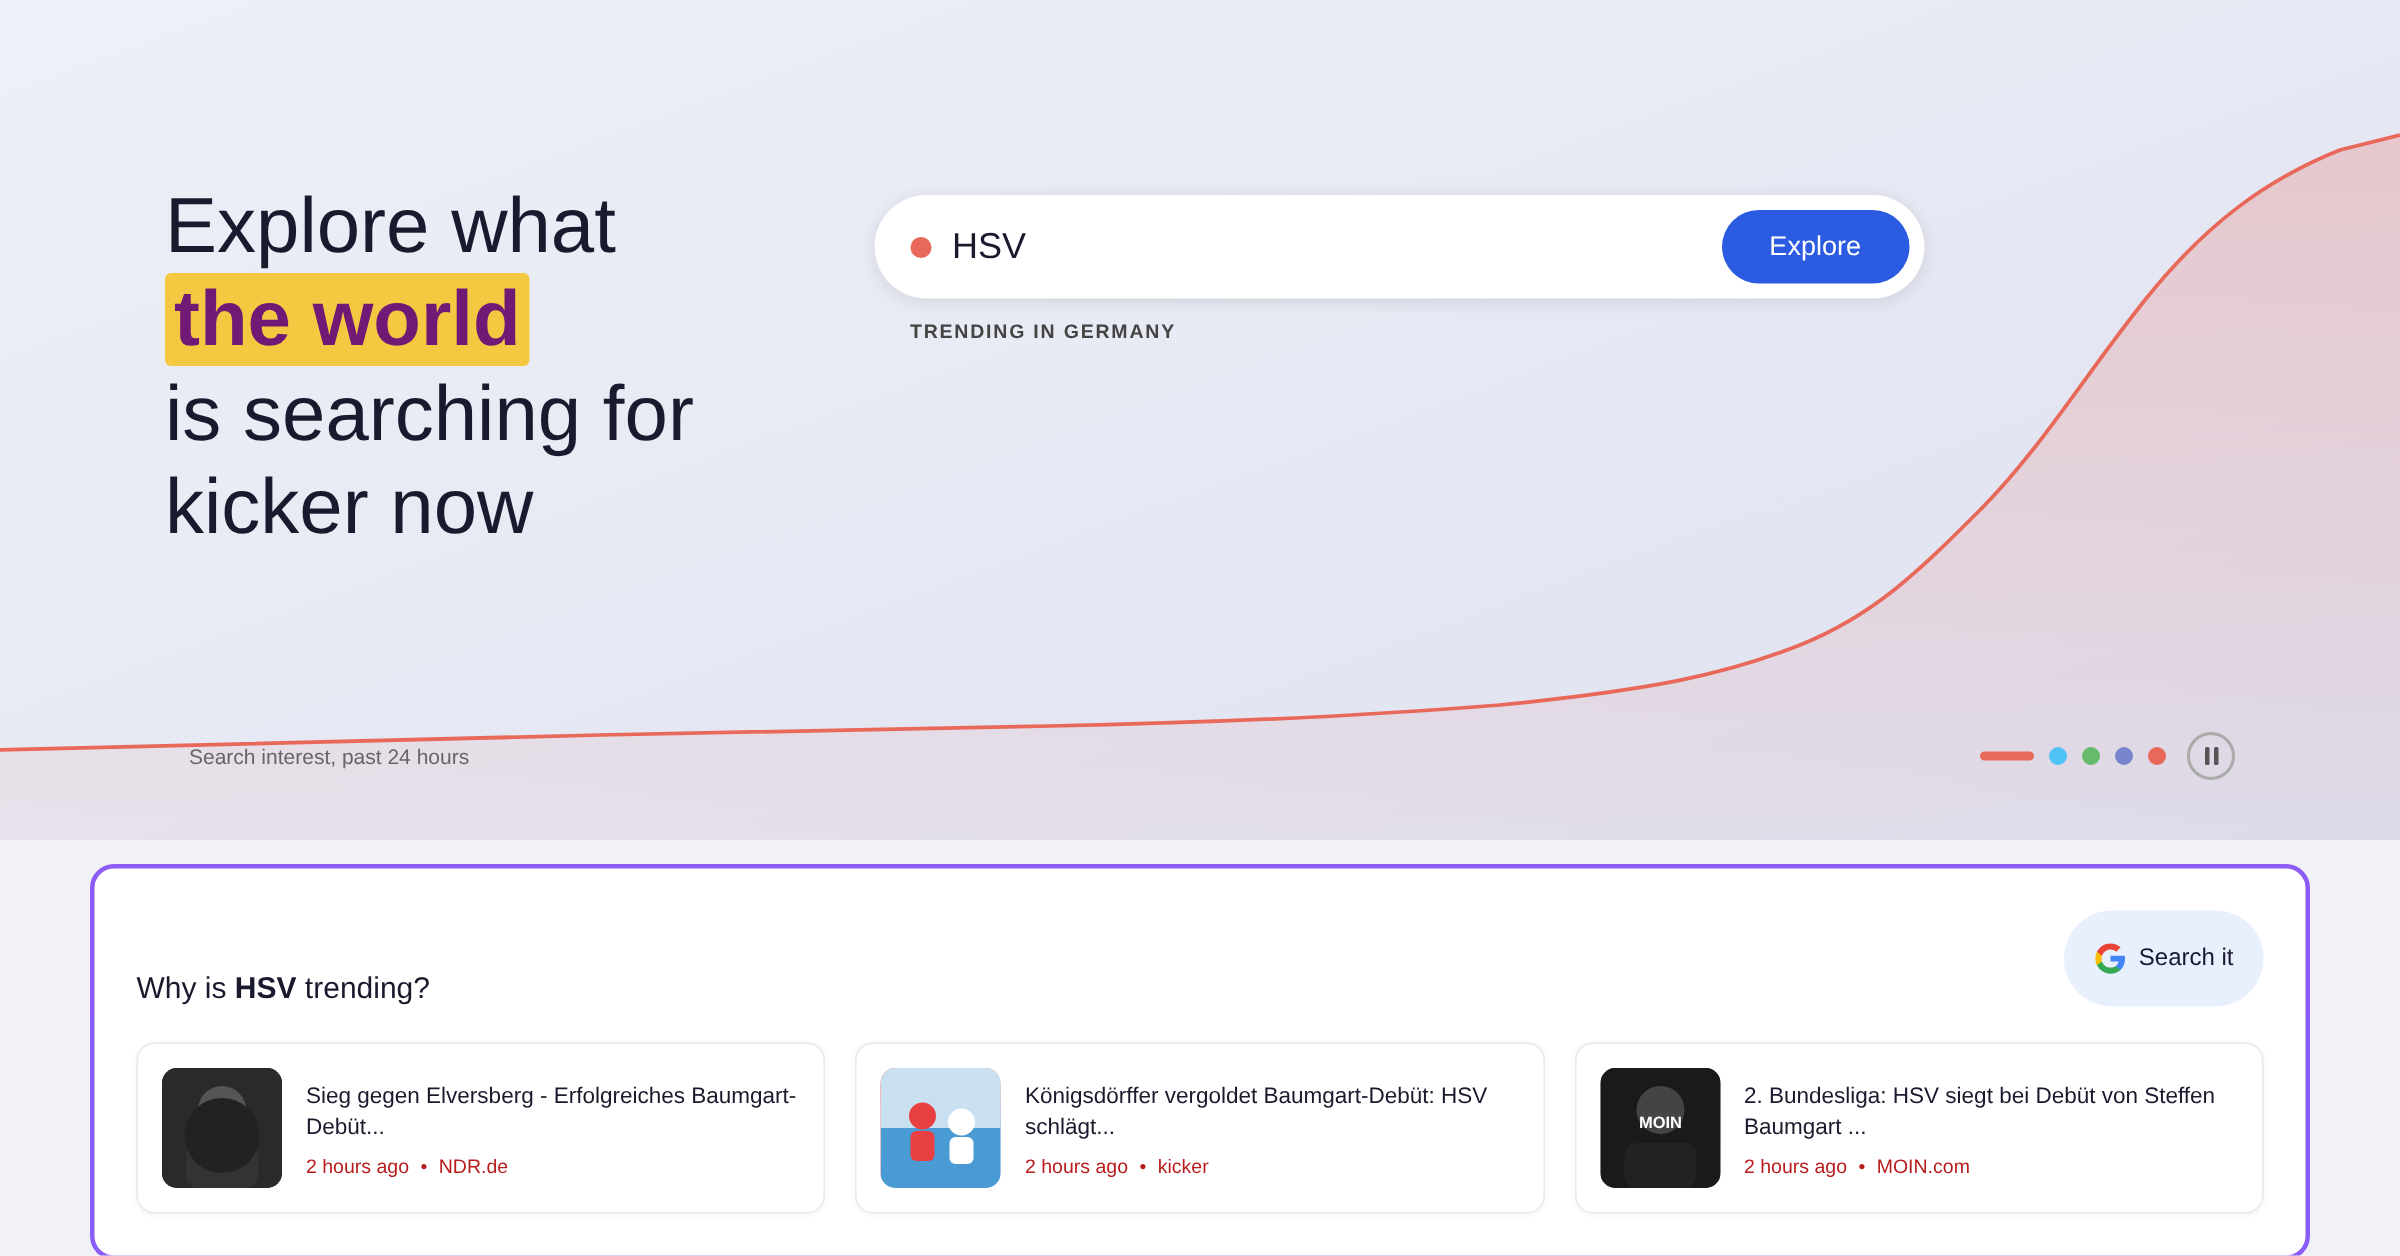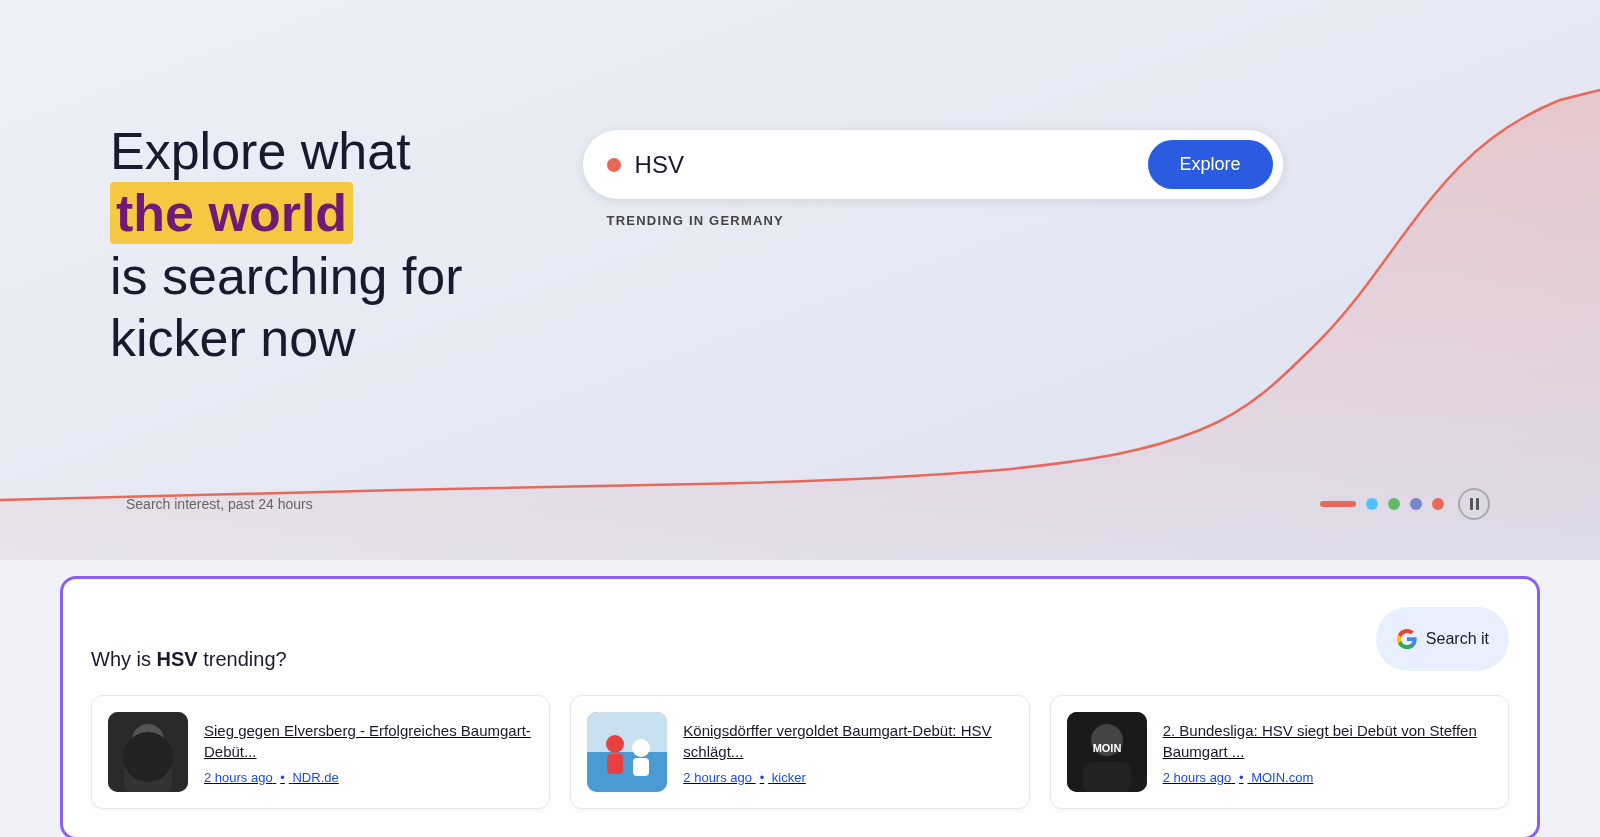--- a/index.html
+++ b/index.html
@@ -273,33 +273,32 @@
     }
 
     
     .news-thumb svg {
       width: 100%;
       height: 100%;
     }
 
     .news-info {
       flex: 1;
-      text-decoration: underline;
     }
 
     .news-headline {
       font-size: 15px;
       color: #1a1a2e;
       line-height: 1.4;
       margin-bottom: 8px;
     }
 
     .news-meta {
       font-size: 13px;
-      color: #1d4ed8;
+      color: #b91c1c;
     }
 
     .news-meta .bullet {
       margin: 0 4px;
     }
   </style>
 </head>
 <body>
 
 <div class="hero-section">

